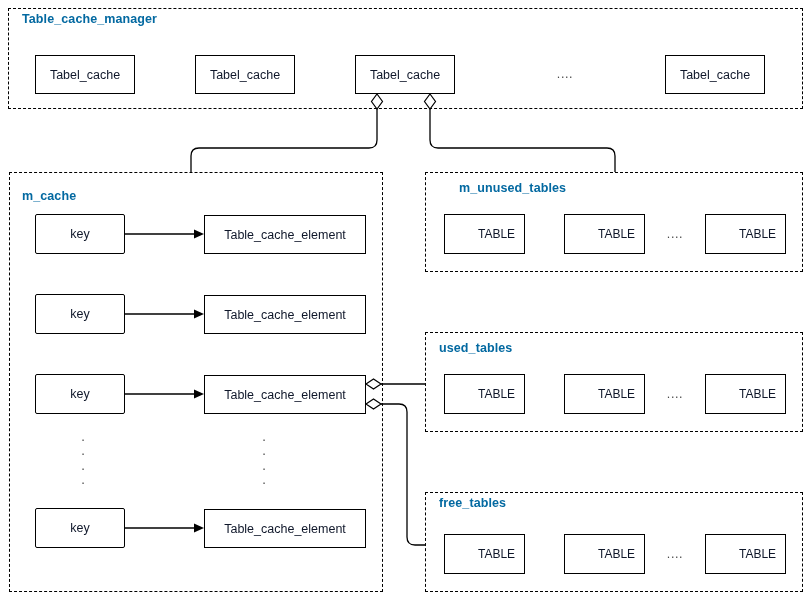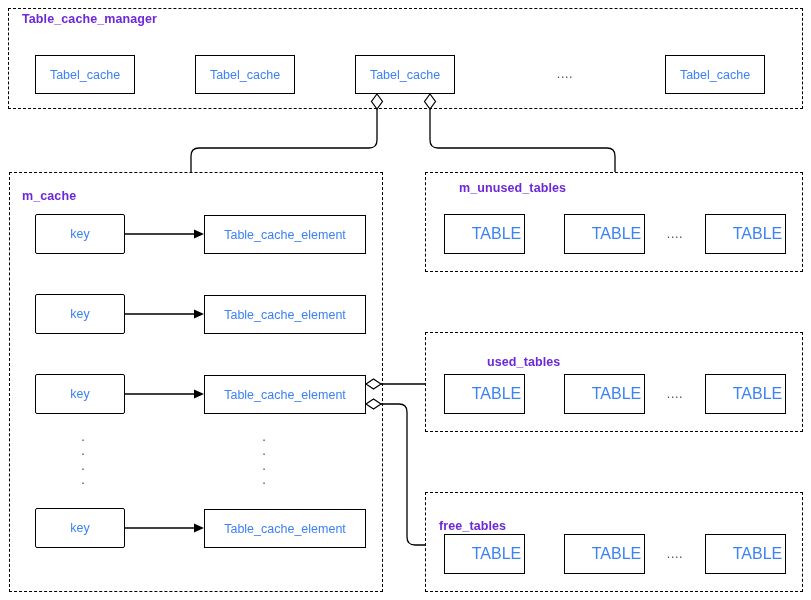--- a/index.html
+++ b/index.html
@@ -22,42 +22,42 @@
   .group {
     position: absolute;
     border: 1.4px dashed #000000;
     background: transparent;
     box-sizing: border-box;
   }
   .group-label {
     position: absolute;
     font-weight: bold;
     font-size: 12.5px;
-    color: #6d28d9;
+    color: #0369a1;
     letter-spacing: 0.1px;
     white-space: nowrap;
   }
   
   .node {
     position: absolute;
     box-sizing: border-box;
     border: 1.3px solid #000000;
     background: #ffffff;
-    color: #3b82f6;
+    color: #0f172a;
     display: flex;
     align-items: center;
     justify-content: center;
     font-size: 12.5px;
     white-space: nowrap;
   }
   .node.rounded {
     border-radius: 2px;
   }
   .node.small {
-    font-size: 16px;
+    font-size: 12px;
     padding-left: 24px;
   }
   
   .ellipsis {
     position: absolute;
     color: #4a4a4a;
     font-size: 12.5px;
     letter-spacing: 0.6px;
     white-space: nowrap;
     display: flex;
@@ -183,26 +183,26 @@
   <div class="node" style="left:204px; top:509px; width:162px; height:39px;">Table_cache_element</div>
 
   <div class="group" style="left:425px; top:172px; width:378px; height:100px;"></div>
   <div class="group-label" style="left:439px; top:181px;margin-left:20px;">m_unused_tables</div>
   <div class="node small" style="left:444px; top:214px; width:81px; height:40px;">TABLE</div>
   <div class="node small" style="left:564px; top:214px; width:81px; height:40px;">TABLE</div>
   <div class="ellipsis" style="left:660px; top:222px; width:30px; height:24px;">....</div>
   <div class="node small" style="left:705px; top:214px; width:81px; height:40px;">TABLE</div>
 
   <div class="group" style="left:425px; top:332px; width:378px; height:100px;"></div>
-  <div class="group-label" style="left:439px; top:355px;margin-left:48px;">used_tables</div>
+  <div class="group-label" style="left:439px; top:341px;">used_tables</div>
   <div class="node small" style="left:444px; top:374px; width:81px; height:40px;">TABLE</div>
   <div class="node small" style="left:564px; top:374px; width:81px; height:40px;">TABLE</div>
   <div class="ellipsis" style="left:660px; top:382px; width:30px; height:24px;">....</div>
   <div class="node small" style="left:705px; top:374px; width:81px; height:40px;">TABLE</div>
 
   <div class="group" style="left:425px; top:492px; width:378px; height:100px;"></div>
-  <div class="group-label" style="left:439px; top:519px;">free_tables</div>
+  <div class="group-label" style="left:439px; top:496px;">free_tables</div>
   <div class="node small" style="left:444px; top:534px; width:81px; height:40px;">TABLE</div>
   <div class="node small" style="left:564px; top:534px; width:81px; height:40px;">TABLE</div>
   <div class="ellipsis" style="left:660px; top:542px; width:30px; height:24px;">....</div>
   <div class="node small" style="left:705px; top:534px; width:81px; height:40px;">TABLE</div>
 
 </div>
 
 </body></html>

